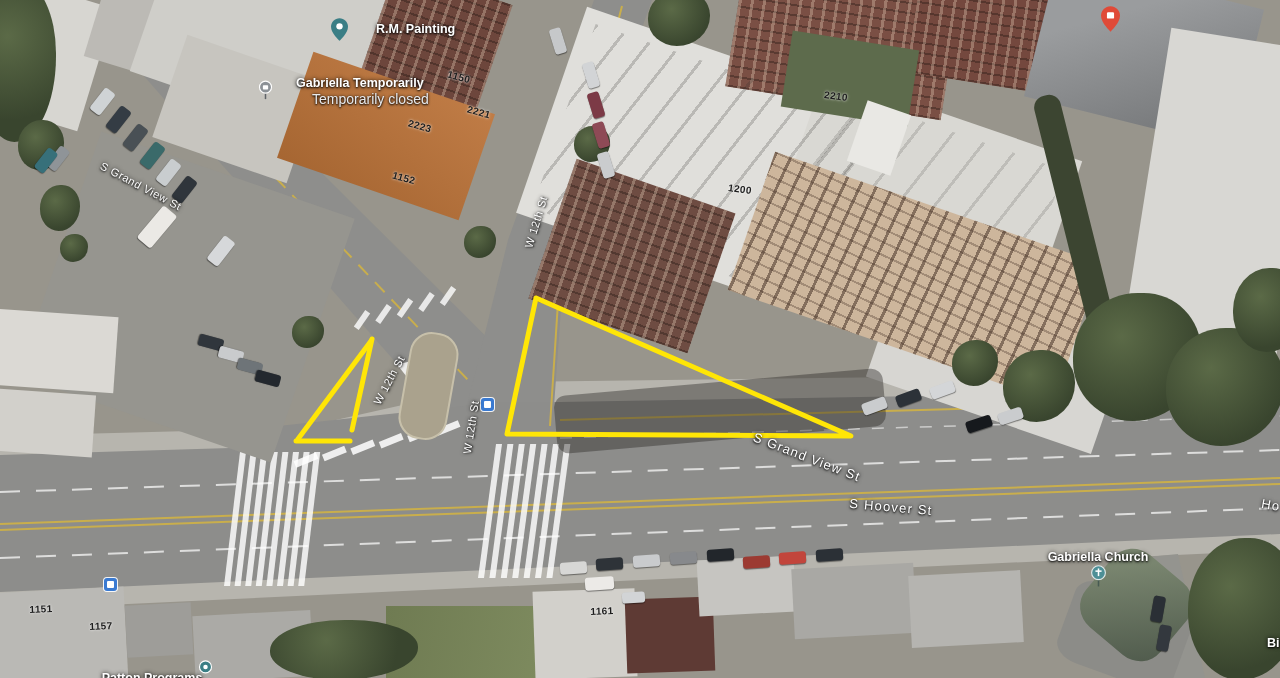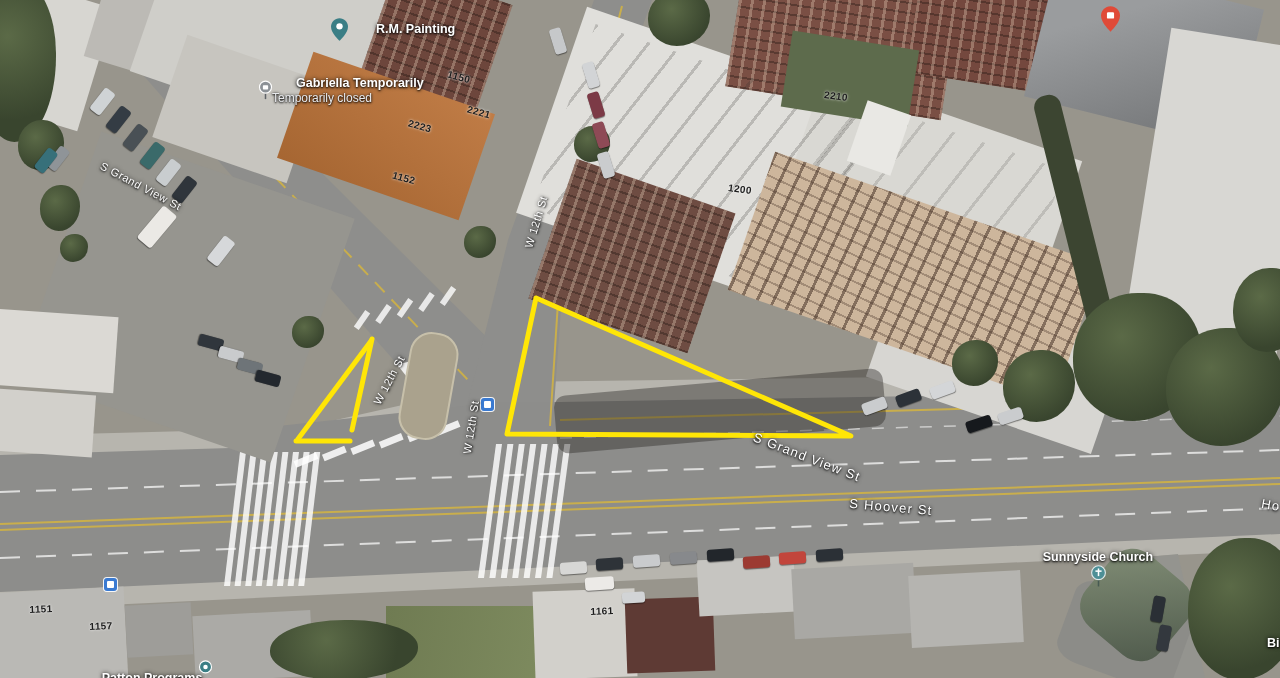--- a/index.html
+++ b/index.html
@@ -13,22 +13,22 @@
         background:radial-gradient(circle at 38% 34%,#5b6a47,#39452e 72%);z-index:5;}
   .car{position:absolute;border-radius:3px;box-shadow:0 1px 1px rgba(0,0,0,.45);z-index:6;}
   .street-label{position:absolute;z-index:10;color:#fff;font-size:11px;letter-spacing:.6px;
     white-space:nowrap;transform:translate(-50%,-50%) rotate(var(--r,0deg));
     text-shadow:0 1px 2px rgba(0,0,0,.95),0 0 4px rgba(0,0,0,.8);}
   .street-label.big{font-size:13px;letter-spacing:1.2px;}
   .poi{position:absolute;z-index:10;white-space:nowrap;}
   .poi.centered{transform:translate(-50%,-50%);}
   .poi-label{color:#fff;font-size:12.5px;font-weight:bold;
     text-shadow:0 1px 2px rgba(0,0,0,.95),0 0 4px rgba(0,0,0,.8);padding-left:24px;}
-  .poi-sub{color:#e8eaed;font-size:12px;margin-top:1px;
-    text-shadow:0 1px 2px rgba(0,0,0,.95),0 0 3px rgba(0,0,0,.8);}
+  .poi-sub{color:#e8eaed;font-size:14px;margin-top:1px;
+    text-shadow:0 1px 2px rgba(0,0,0,.95),0 0 3px rgba(0,0,0,.8);margin-left:40px;}
   .bldg-num{position:absolute;z-index:10;color:#1d1d1d;font-size:10px;font-weight:bold;
     letter-spacing:.4px;white-space:nowrap;transform:translate(-50%,-50%) rotate(var(--r,0deg));
     text-shadow:0 0 2px rgba(255,255,255,.75),0 0 4px rgba(255,255,255,.4);}
   .pin{position:absolute;z-index:8;}
   .bus-stop{position:absolute;z-index:8;width:13px;height:13px;background:#3a7ad1;
     border-radius:3px;box-shadow:0 0 0 1px rgba(255,255,255,.9);}
   .bus-stop .bus-glyph{width:7px;height:7px;background:#fff;border-radius:1px;margin:3px auto 0;}
 </style>
 </head>
 <body>
@@ -241,21 +241,21 @@
     </div>
 
   <div class="poi" style="left:352px;top:22px">
     <div class="poi-label">R.M. Painting</div>
   </div>
   <div class="poi" style="left:272px;top:76px">
     <div class="poi-label">Gabriella Temporarily</div>
     <div class="poi-sub">Temporarily closed</div>
   </div>
   <div class="poi centered" style="left:1086px;top:557px">
-    <div class="poi-label">Sunnyside Church</div>
+    <div class="poi-label">Gabriella Church</div>
   </div>
   <div class="poi" style="left:1243px;top:636px">
     <div class="poi-label">Biiria Lo</div>
   </div>
   <div class="poi centered" style="left:140px;top:678px">
     <div class="poi-label">Patton Programs</div>
   </div>
 
 </div>
 

